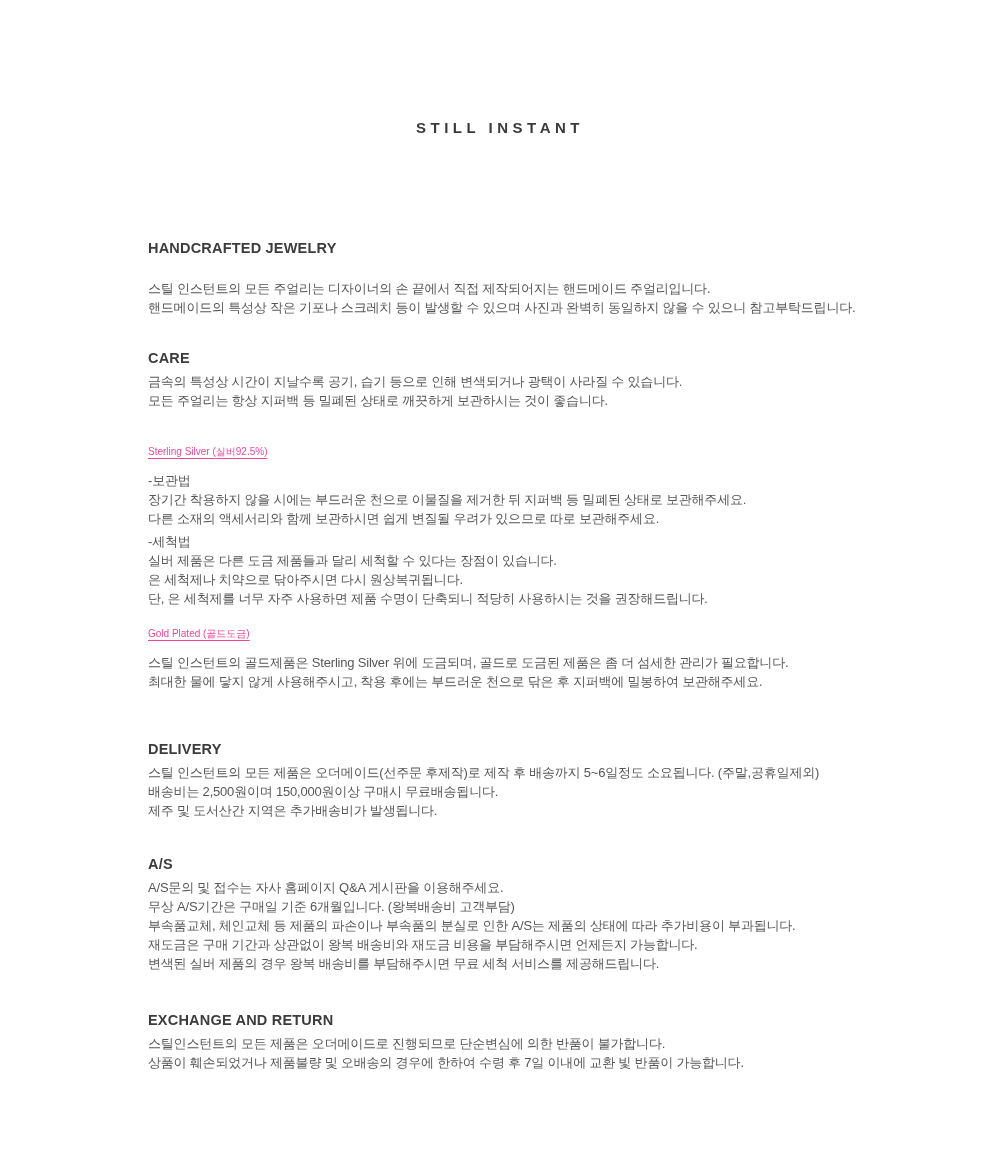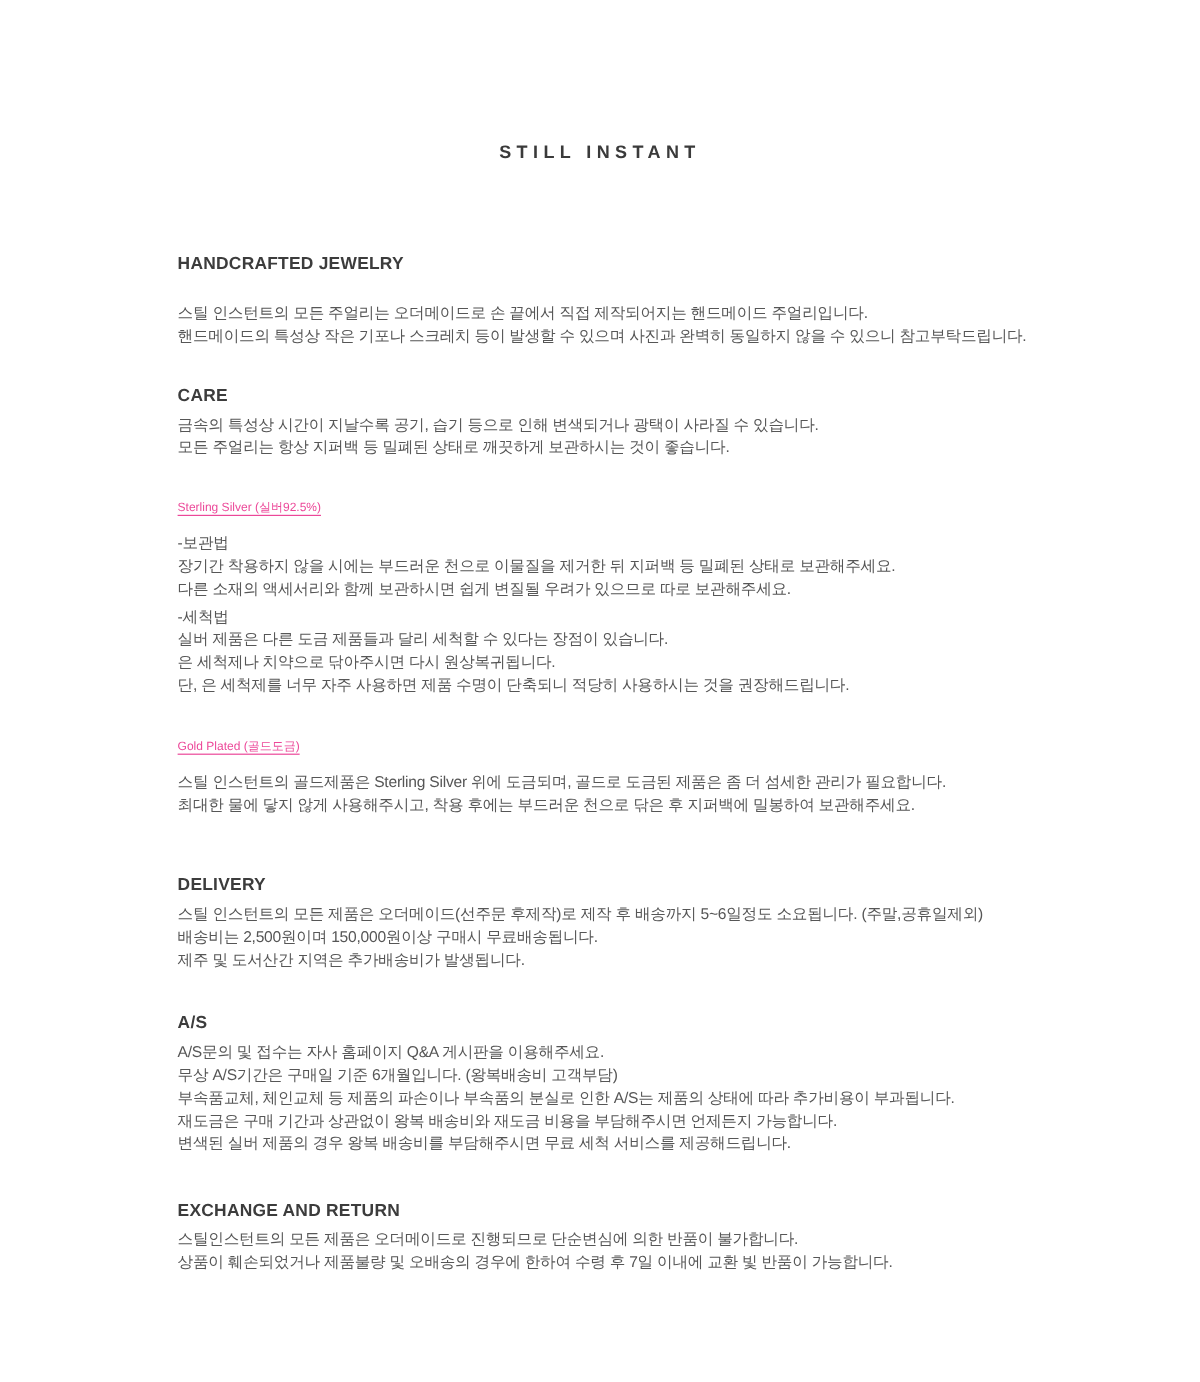--- a/index.html
+++ b/index.html
@@ -42,41 +42,41 @@
     color: #ec4899;
     text-decoration: underline;
     text-underline-offset: 3px;
     line-height: 17px;
     margin-bottom: 11px;
   }
   .sub-label {
     margin-top: 4px;
   }
   
-  .sec-handcrafted { margin-top: 76px; }
+  .sec-handcrafted { margin-top: 104px; }
   .sec-handcrafted .h { margin-bottom: 22px; }
   .sec-care { margin-top: 33px; }
   .sec-sterling { margin-top: 31px; }
-  .sec-gold { margin-top: 32px; }
+  .sec-gold { margin-top: 15px; }
   .sec-delivery { margin-top: 50px; }
   .sec-as { margin-top: 36px; }
   .sec-exchange { margin-top: 39px; }
 </style>
 </head>
 <body>
 
 <div class="page">
 
   <h1 class="brand">STILL INSTANT</h1>
 
   <div class="content">
 
     <section class="sec sec-handcrafted">
       <h2 class="h">HANDCRAFTED JEWELRY</h2>
-      <p>스틸 인스턴트의 모든 주얼리는 오더메이드로 손 끝에서 직접 제작되어지는 핸드메이드 주얼리입니다.</p>
+      <p>스틸 인스턴트의 모든 주얼리는 디자이너의 손 끝에서 직접 제작되어지는 핸드메이드 주얼리입니다.</p>
       <p>핸드메이드의 특성상 작은 기포나 스크레치 등이 발생할 수 있으며 사진과 완벽히 동일하지 않을 수 있으니 참고부탁드립니다.</p>
     </section>
 
     <section class="sec sec-care">
       <h2 class="h">CARE</h2>
       <p>금속의 특성상 시간이 지날수록 공기, 습기 등으로 인해 변색되거나 광택이 사라질 수 있습니다.</p>
       <p>모든 주얼리는 항상 지퍼백 등 밀폐된 상태로 깨끗하게 보관하시는 것이 좋습니다.</p>
     </section>
 
     <section class="sec sec-sterling">

